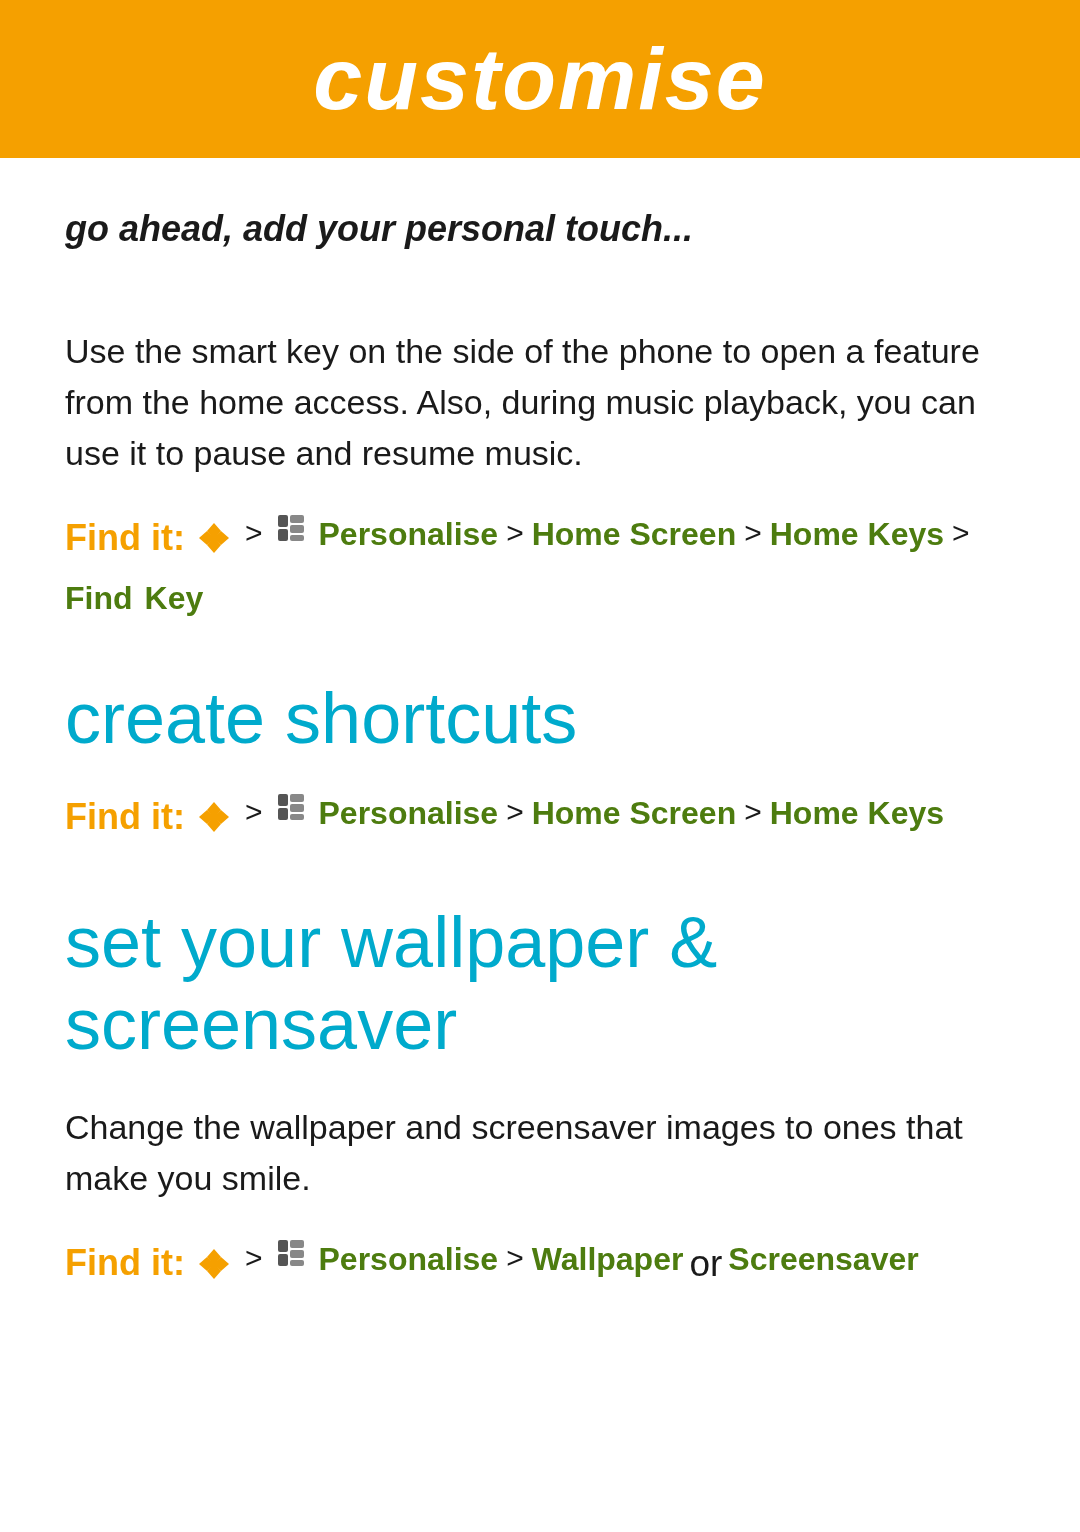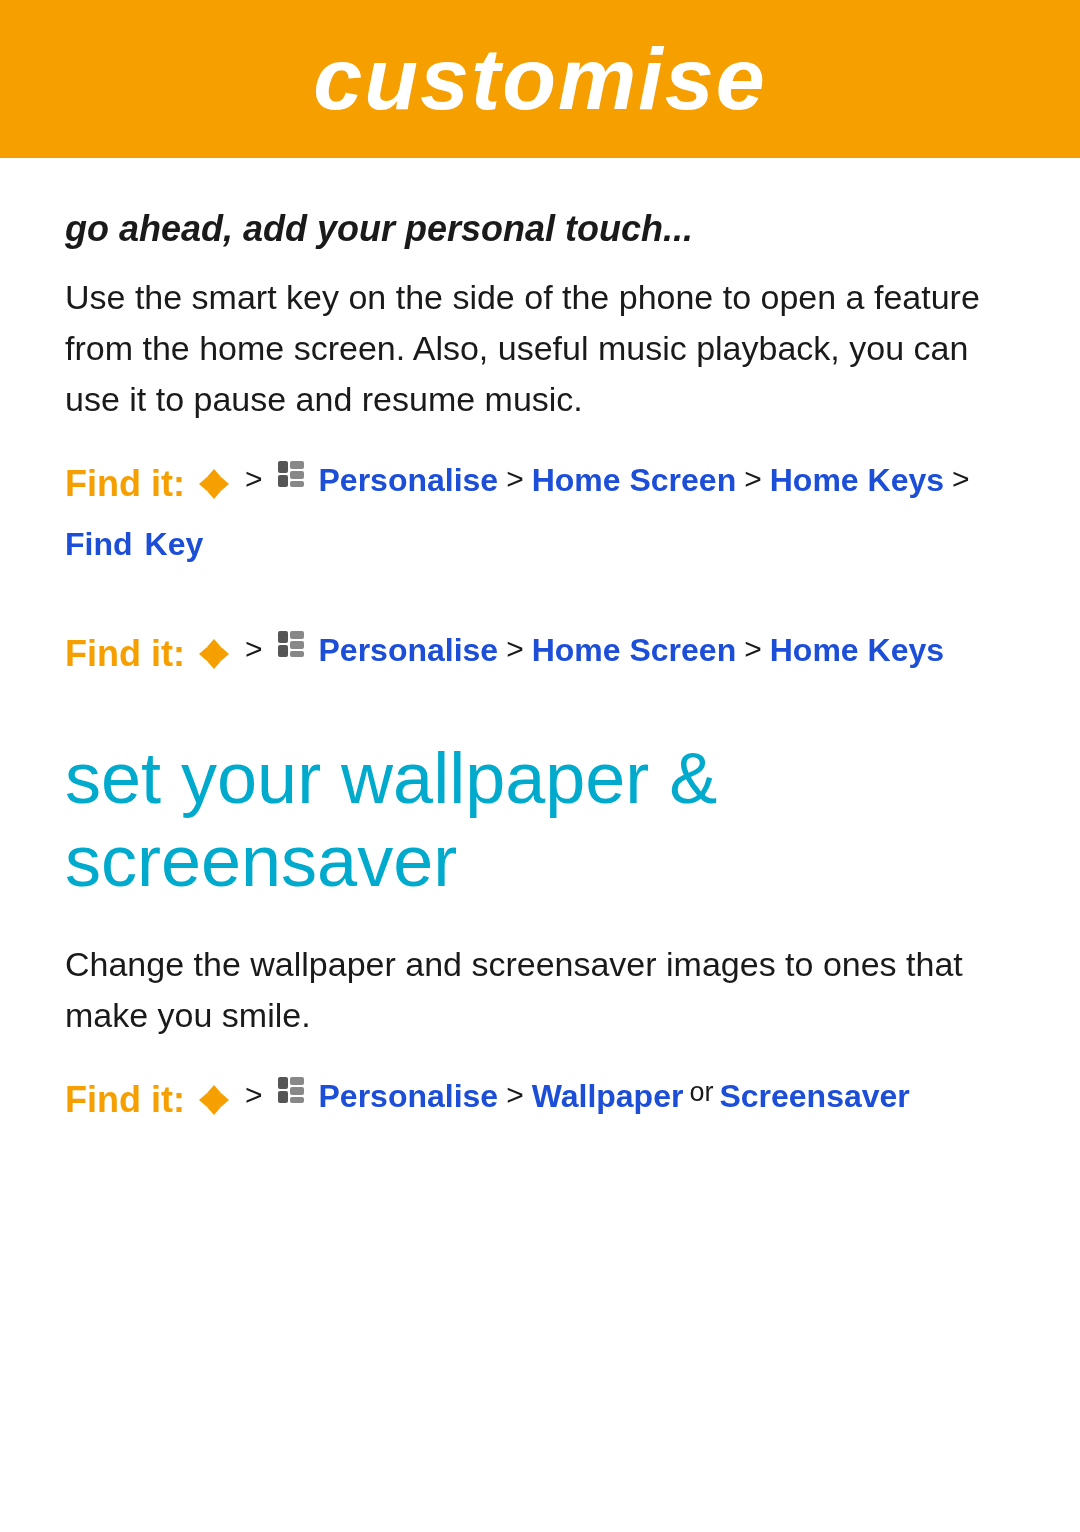--- a/index.html
+++ b/index.html
@@ -34,21 +34,21 @@
 
     .content {
       padding: 50px 65px 60px 65px;
     }
 
     .subtitle {
       font-size: 36px;
       font-weight: 700;
       font-style: italic;
       color: #1a1a1a;
-      margin-bottom: 22px;
+      margin-bottom: 76px;
     }
 
     .section {
       margin-bottom: 55px;
     }
 
     .section-title {
       font-size: 72px;
       font-weight: 400;
       color: #00AACC;
@@ -81,28 +81,28 @@
     .find-it-icon {
       display: inline-flex;
       align-items: center;
       color: #F5A000;
       font-size: 34px;
       margin: 0 4px;
     }
 
     .find-it-nav {
       font-weight: 700;
-      color: #1d4ed8;
+      color: #4d7c0f;
       font-size: 32px;
     }
 
     .find-it-nav-light {
       font-weight: 400;
       color: #1a1a1a;
-      font-size: 27px;
+      font-size: 37px;
     }
 
     .arrow {
       font-size: 30px;
       color: #1a1a1a;
       font-weight: 400;
       margin: 0 2px;
     }
 
     
@@ -126,21 +126,21 @@
 
 <div class="header-banner">
   <h1 class="header-title">customise</h1>
 </div>
 
 <div class="content">
 
   <p class="subtitle">go ahead, add your personal touch...</p>
 
   <div class="section">
-    <p class="section-body">Use the smart key on the side of the phone to open a feature from the home screen. Also, useful music playback, you can use it to pause and resume music.</p>
+    <p class="section-body">Use the smart key on the side of the phone to open a feature from the home access. Also, during music playback, you can use it to pause and resume music.</p>
     <div class="find-it-line">
       <span class="find-it-label">Find it:</span>
       <span class="find-it-icon">
 
         <svg width="38" height="38" viewBox="0 0 38 38">
           <polygon points="19,4 26,12 19,20 12,12" fill="#F5A000"></polygon>
           <polygon points="19,18 26,26 19,34 12,26" fill="#F5A000"></polygon>
           <polygon points="4,19 12,12 20,19 12,26" fill="#F5A000"></polygon>
           <polygon points="18,19 26,12 34,19 26,26" fill="#F5A000"></polygon>
           <circle cx="19" cy="19" r="4" fill="#F5A000"></circle>
@@ -162,20 +162,21 @@
       <span class="arrow">&gt;</span>
       <span class="find-it-nav">Home Keys</span>
       <span class="arrow">&gt;</span>
       <span class="find-it-nav">Find</span>
       <br>
       <span class="find-it-nav">Key</span>
     </div>
   </div>
 
   <div class="section">
+    <h2 class="section-title">create shortcuts</h2>
     <div class="find-it-line">
       <span class="find-it-label">Find it:</span>
       <span class="find-it-icon">
         <svg width="38" height="38" viewBox="0 0 38 38">
           <polygon points="19,4 26,12 19,20 12,12" fill="#F5A000"></polygon>
           <polygon points="19,18 26,26 19,34 12,26" fill="#F5A000"></polygon>
           <polygon points="4,19 12,12 20,19 12,26" fill="#F5A000"></polygon>
           <polygon points="18,19 26,12 34,19 26,26" fill="#F5A000"></polygon>
           <circle cx="19" cy="19" r="4" fill="#F5A000"></circle>
         </svg>

